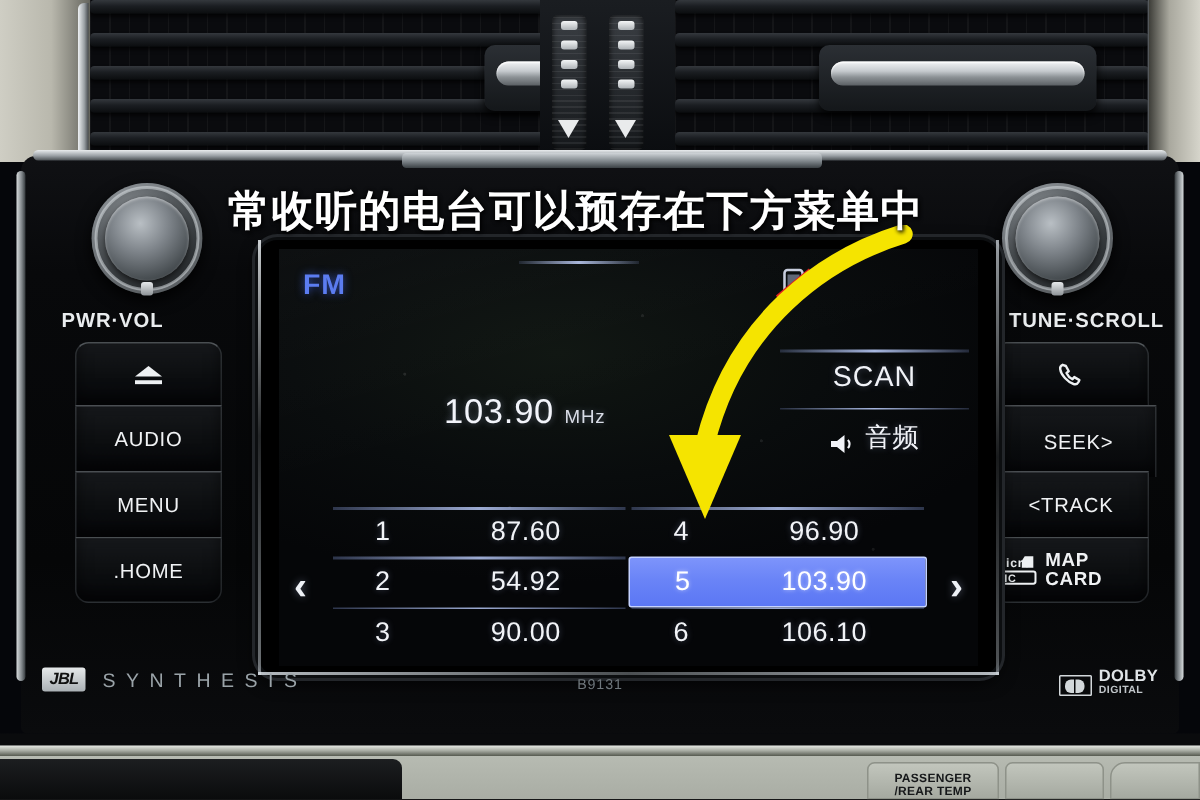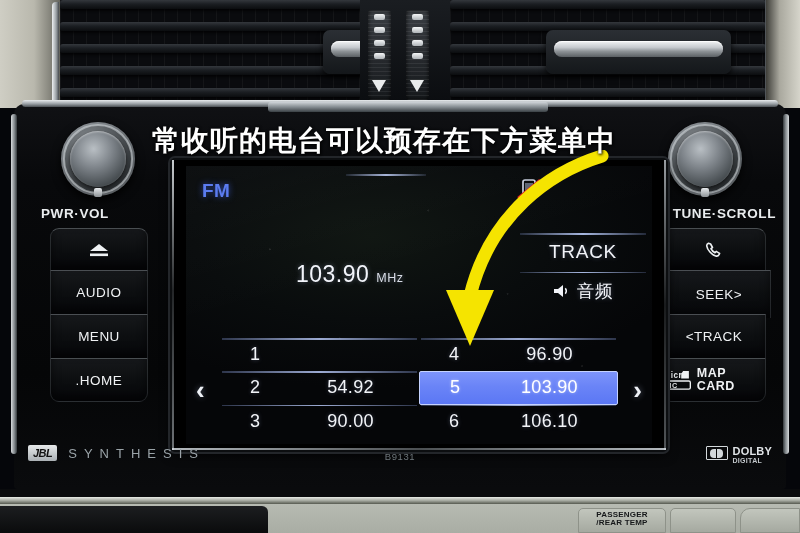--- a/index.html
+++ b/index.html
@@ -166,21 +166,21 @@
     font-size:13.5px; letter-spacing:0.5px;
     box-shadow: inset 0 -6px 10px rgba(0,0,0,0.55);
   }
   .hbtn.r-top { border-radius: 9px 9px 0 0; }
   .hbtn.r-bot { border-radius: 0 0 9px 9px; border-bottom:1px solid rgba(110,118,124,0.25); }
 
   
   .screen {
     position:absolute; left:158px; top:56px; width:494px; height:290px;
     background:#000;
-    border-radius:3px;
+    border-radius:13px;
     box-shadow: 0 0 0 2px #0c0e10, 0 0 0 4px #23262a, 0 4px 12px rgba(0,0,0,0.9);
   }
   .screen .bezel-hl {
     position:absolute; left:0; top:0; width:2px; height:100%;
     background: linear-gradient(180deg,rgba(235,240,243,0.85), rgba(120,128,134,0.3) 45%, rgba(200,208,214,0.55));
   }
   .screen .bezel-hl-r {
     position:absolute; right:0; top:0; width:2px; height:100%;
     background: linear-gradient(180deg,rgba(215,222,228,0.7), rgba(100,108,114,0.25) 50%, rgba(180,188,194,0.45));
   }
@@ -240,21 +240,21 @@
   .rb { padding:3px 0 6px 0; }
   .rb .divider {
     height:1.5px; width:100%;
     background: linear-gradient(90deg, rgba(120,140,200,0.25), rgba(175,192,235,0.95), rgba(120,140,200,0.25));
     margin-bottom:6px;
   }
   .rb .txt {
     color:#f1f3f8; font-size:19px; text-align:center; letter-spacing:0.7px;
     text-shadow: 0 0 5px rgba(190,205,255,0.3);
   }
-  .rb .txt.cn { font-size:17.5px; display:flex; align-items:center; justify-content:center; gap:7px; }
+  .rb .txt.cn { font-size:17.5px; display:flex; align-items:flex-end; justify-content:center; gap:7px; }
   .spk-icon { display:inline-block; width:17px; height:14px; }
 
   
   .presets {
     position:absolute; left:34px; bottom:6px; width:398px; height:100px;
     display:grid; grid-template-columns: 1fr 1fr; grid-template-rows: repeat(3, 1fr);
     column-gap:0; row-gap:0;
   }
   .pcell {
     position:relative;
@@ -299,21 +299,21 @@
     font-family:"Liberation Sans", sans-serif;
   }
   .synthesis {
     color:#9aa3a8; font-size:13px; letter-spacing:7px; font-weight:400;
   }
   .model-no {
     position:absolute; left:50%; transform:translateX(-50%); top:6px;
     color:#6f777c; font-size:9.5px; letter-spacing:0.6px;
   }
   .dolby-wrap {
-    position:absolute; right:14px; top:1px; display:flex; align-items:flex-start; gap:5px;
+    position:absolute; right:14px; top:1px; display:flex; align-items:flex-end; gap:5px;
   }
   .dolby-mark {
     width:22px; height:14px; border:1.5px solid #d3d8db; border-radius:1px;
     display:flex; align-items:center; justify-content:center;
   }
   .dolby-mark .dd { display:flex; }
   .dolby-mark .dd b {
     display:block; width:6px; height:9px; background:#d3d8db;
   }
   .dolby-mark .dd b:first-child { border-radius:4px 0 0 4px; margin-right:1px; }
@@ -340,21 +340,21 @@
   .hvac-screen {
     position:absolute; left:0; top:17px; width:268px; height:27px;
     background: linear-gradient(180deg,#1c1e20,#0a0b0c);
     border-radius: 0 6px 0 0;
   }
   .hvac-btn {
     position:absolute; top:19px; height:25px;
     background: linear-gradient(180deg,#c2c6bd,#a5a9a0);
     border-radius:5px 5px 0 0;
     border:1px solid #8e9289;
-    display:flex; align-items:flex-start; justify-content:center;
+    display:flex; align-items:flex-end; justify-content:center;
     padding-top:2px;
   }
   .hvac-btn .lbl {
     color:#16181a; font-size:8px; font-weight:700; line-height:1.05; text-align:center;
     letter-spacing:0.2px;
   }
   .hvac-right-round {
     position:absolute; right:0; top:19px; width:150px; height:25px;
     background: linear-gradient(180deg,#c2c6bd,#a5a9a0);
     border-radius:10px 0 0 0;
@@ -514,41 +514,42 @@
         </svg>
 
         <div class="freq-wrap">
           <span class="freq-val">103.90</span>
           <span class="freq-unit">MHz</span>
         </div>
 
         <div class="right-btns">
           <div class="rb">
             <div class="divider"></div>
-            <div class="txt">TRACK</div>
+            <div class="txt">SCAN</div>
           </div>
           <div class="rb">
             <div class="divider"></div>
             <div class="txt cn">
               <svg class="spk-icon" viewBox="0 0 17 14">
                 <polygon points="1,5 5,5 10,1 10,13 5,9 1,9" fill="#f1f3f8"></polygon>
                 <path d="M12.3 4.2 a4.6 4.6 0 0 1 0 5.6" fill="none" stroke="#f1f3f8" stroke-width="1.4"></path>
               </svg>
               <span>音频</span>
             </div>
           </div>
         </div>
 
         <div class="chev chev-l">‹</div>
         <div class="chev chev-r">›</div>
 
         <div class="presets">
           <div class="pcell">
             <div class="top-line"></div>
             <span class="num">1</span>
+            <span class="val">87.60</span>
           </div>
           <div class="pcell">
             <div class="top-line"></div>
             <span class="num">4</span>
             <span class="val">96.90</span>
           </div>
           <div class="pcell">
             <div class="top-line"></div>
             <span class="num">2</span>
             <span class="val">54.92</span>

